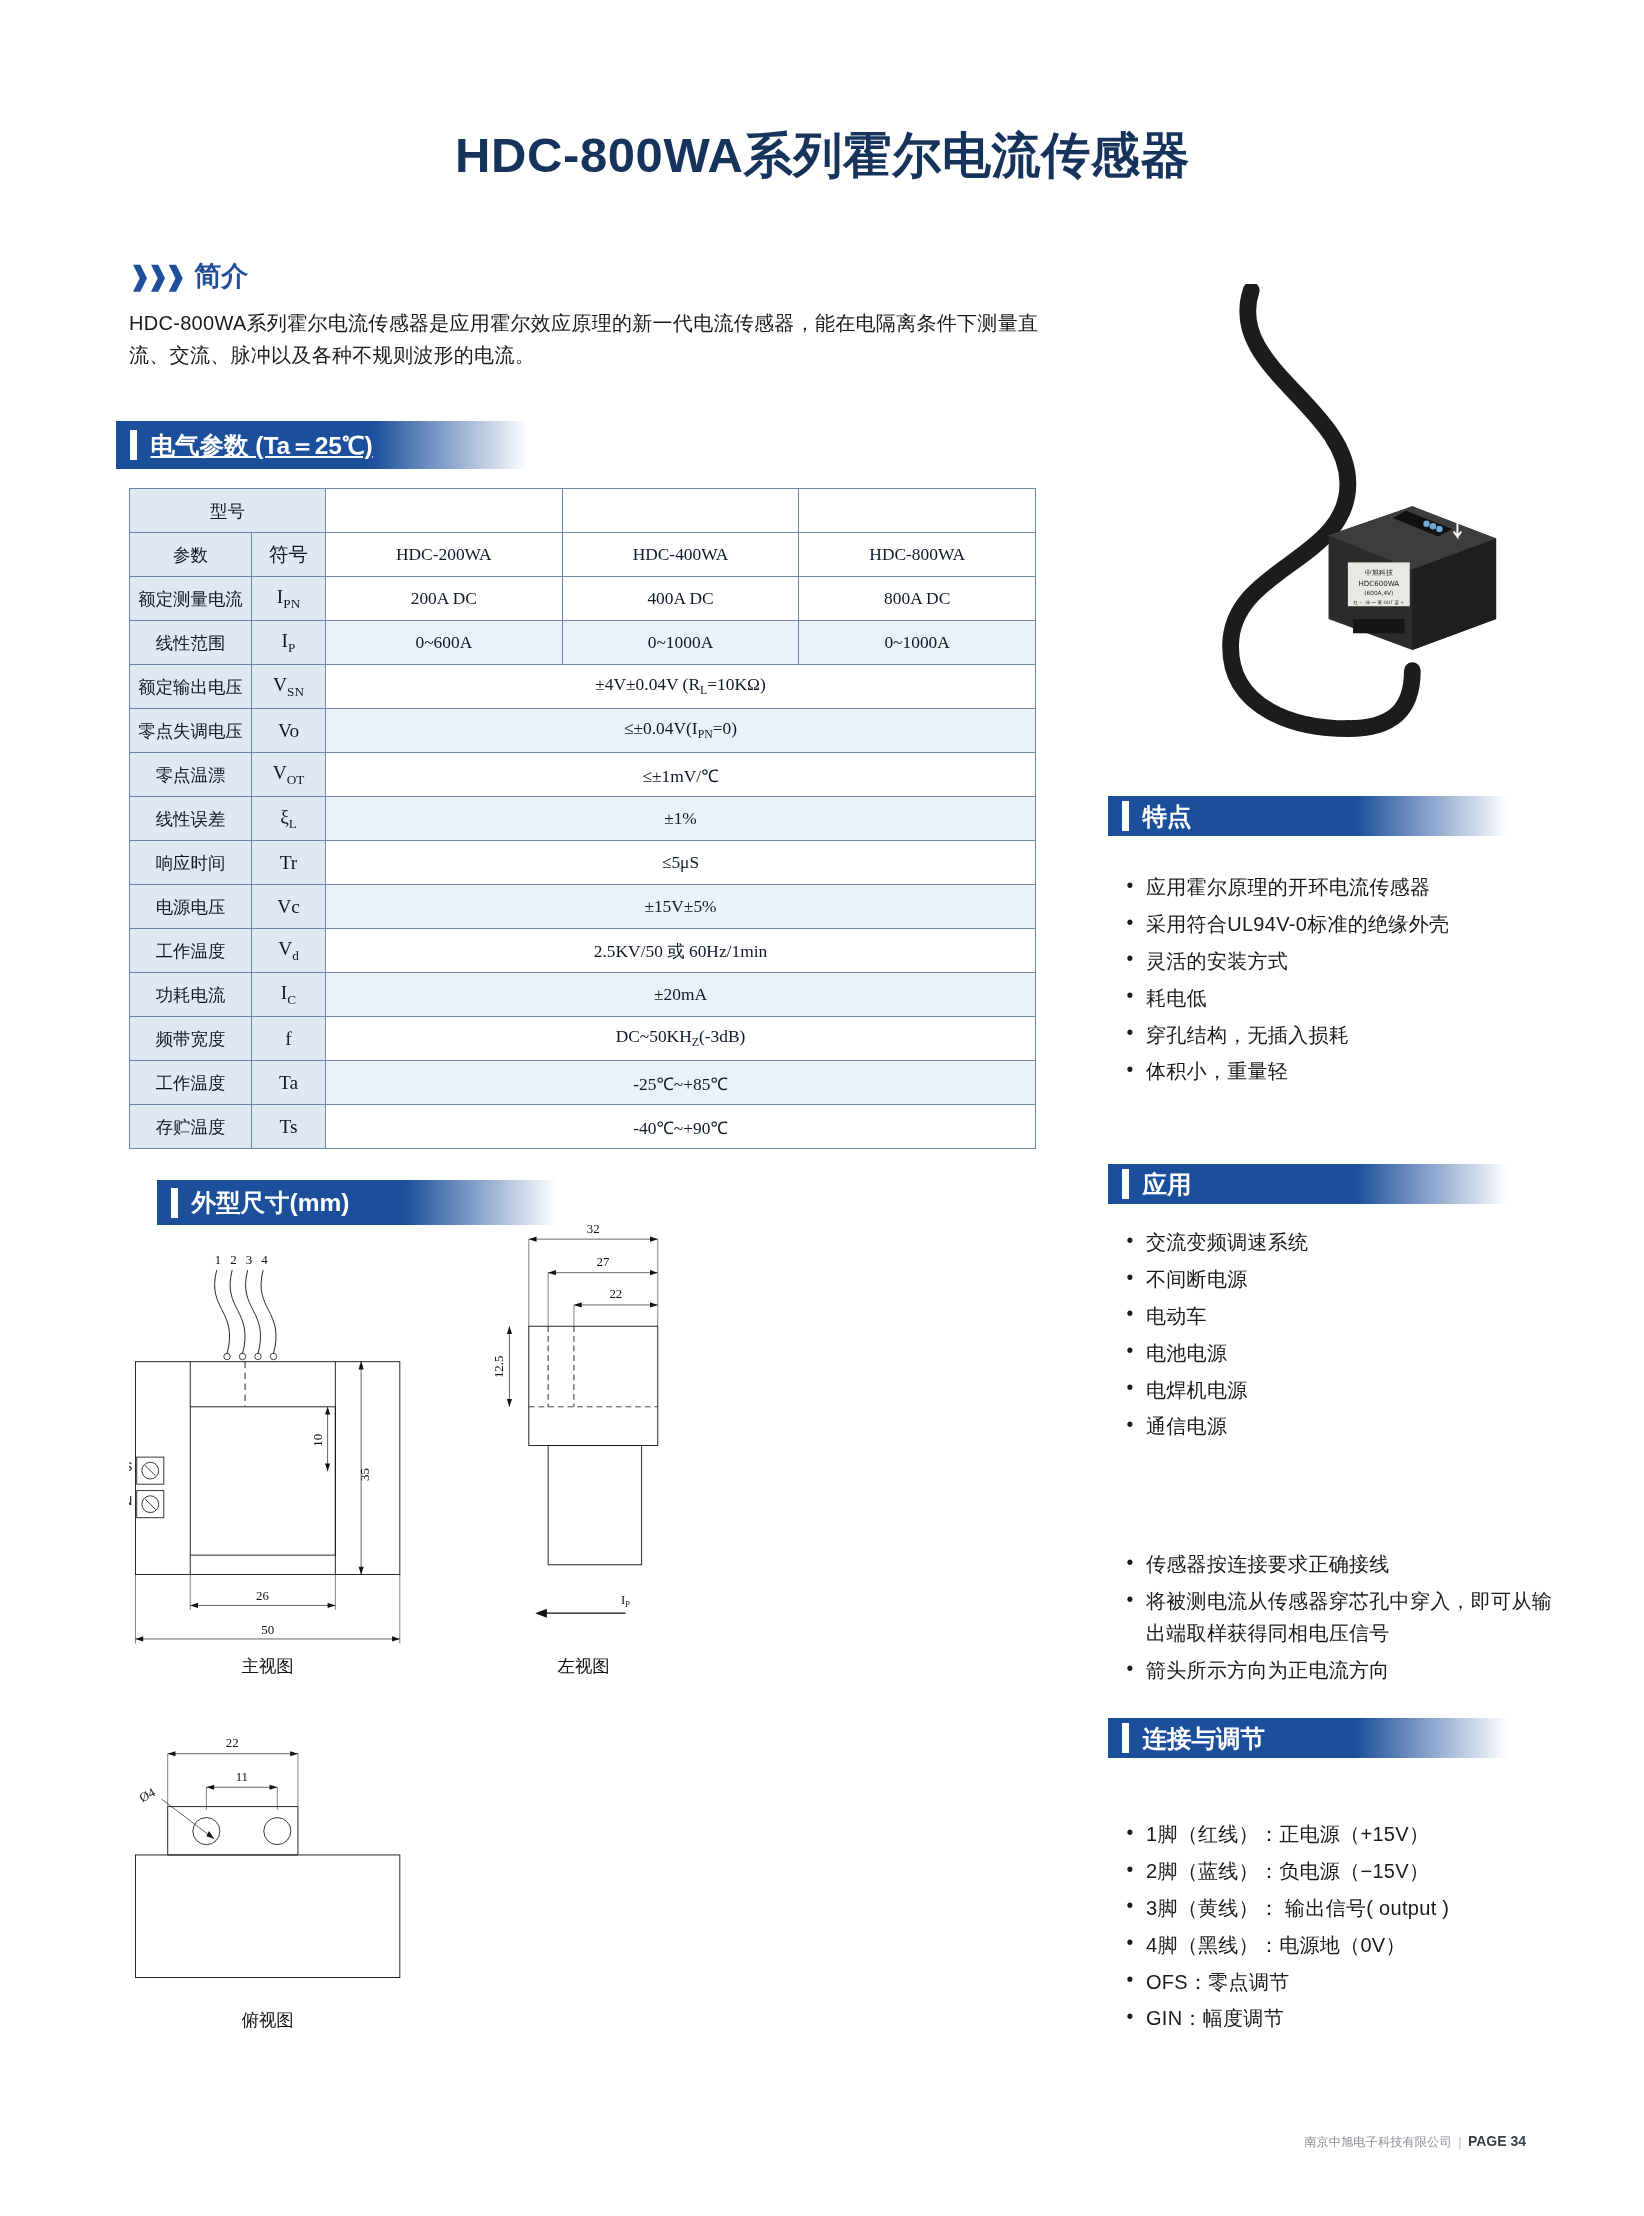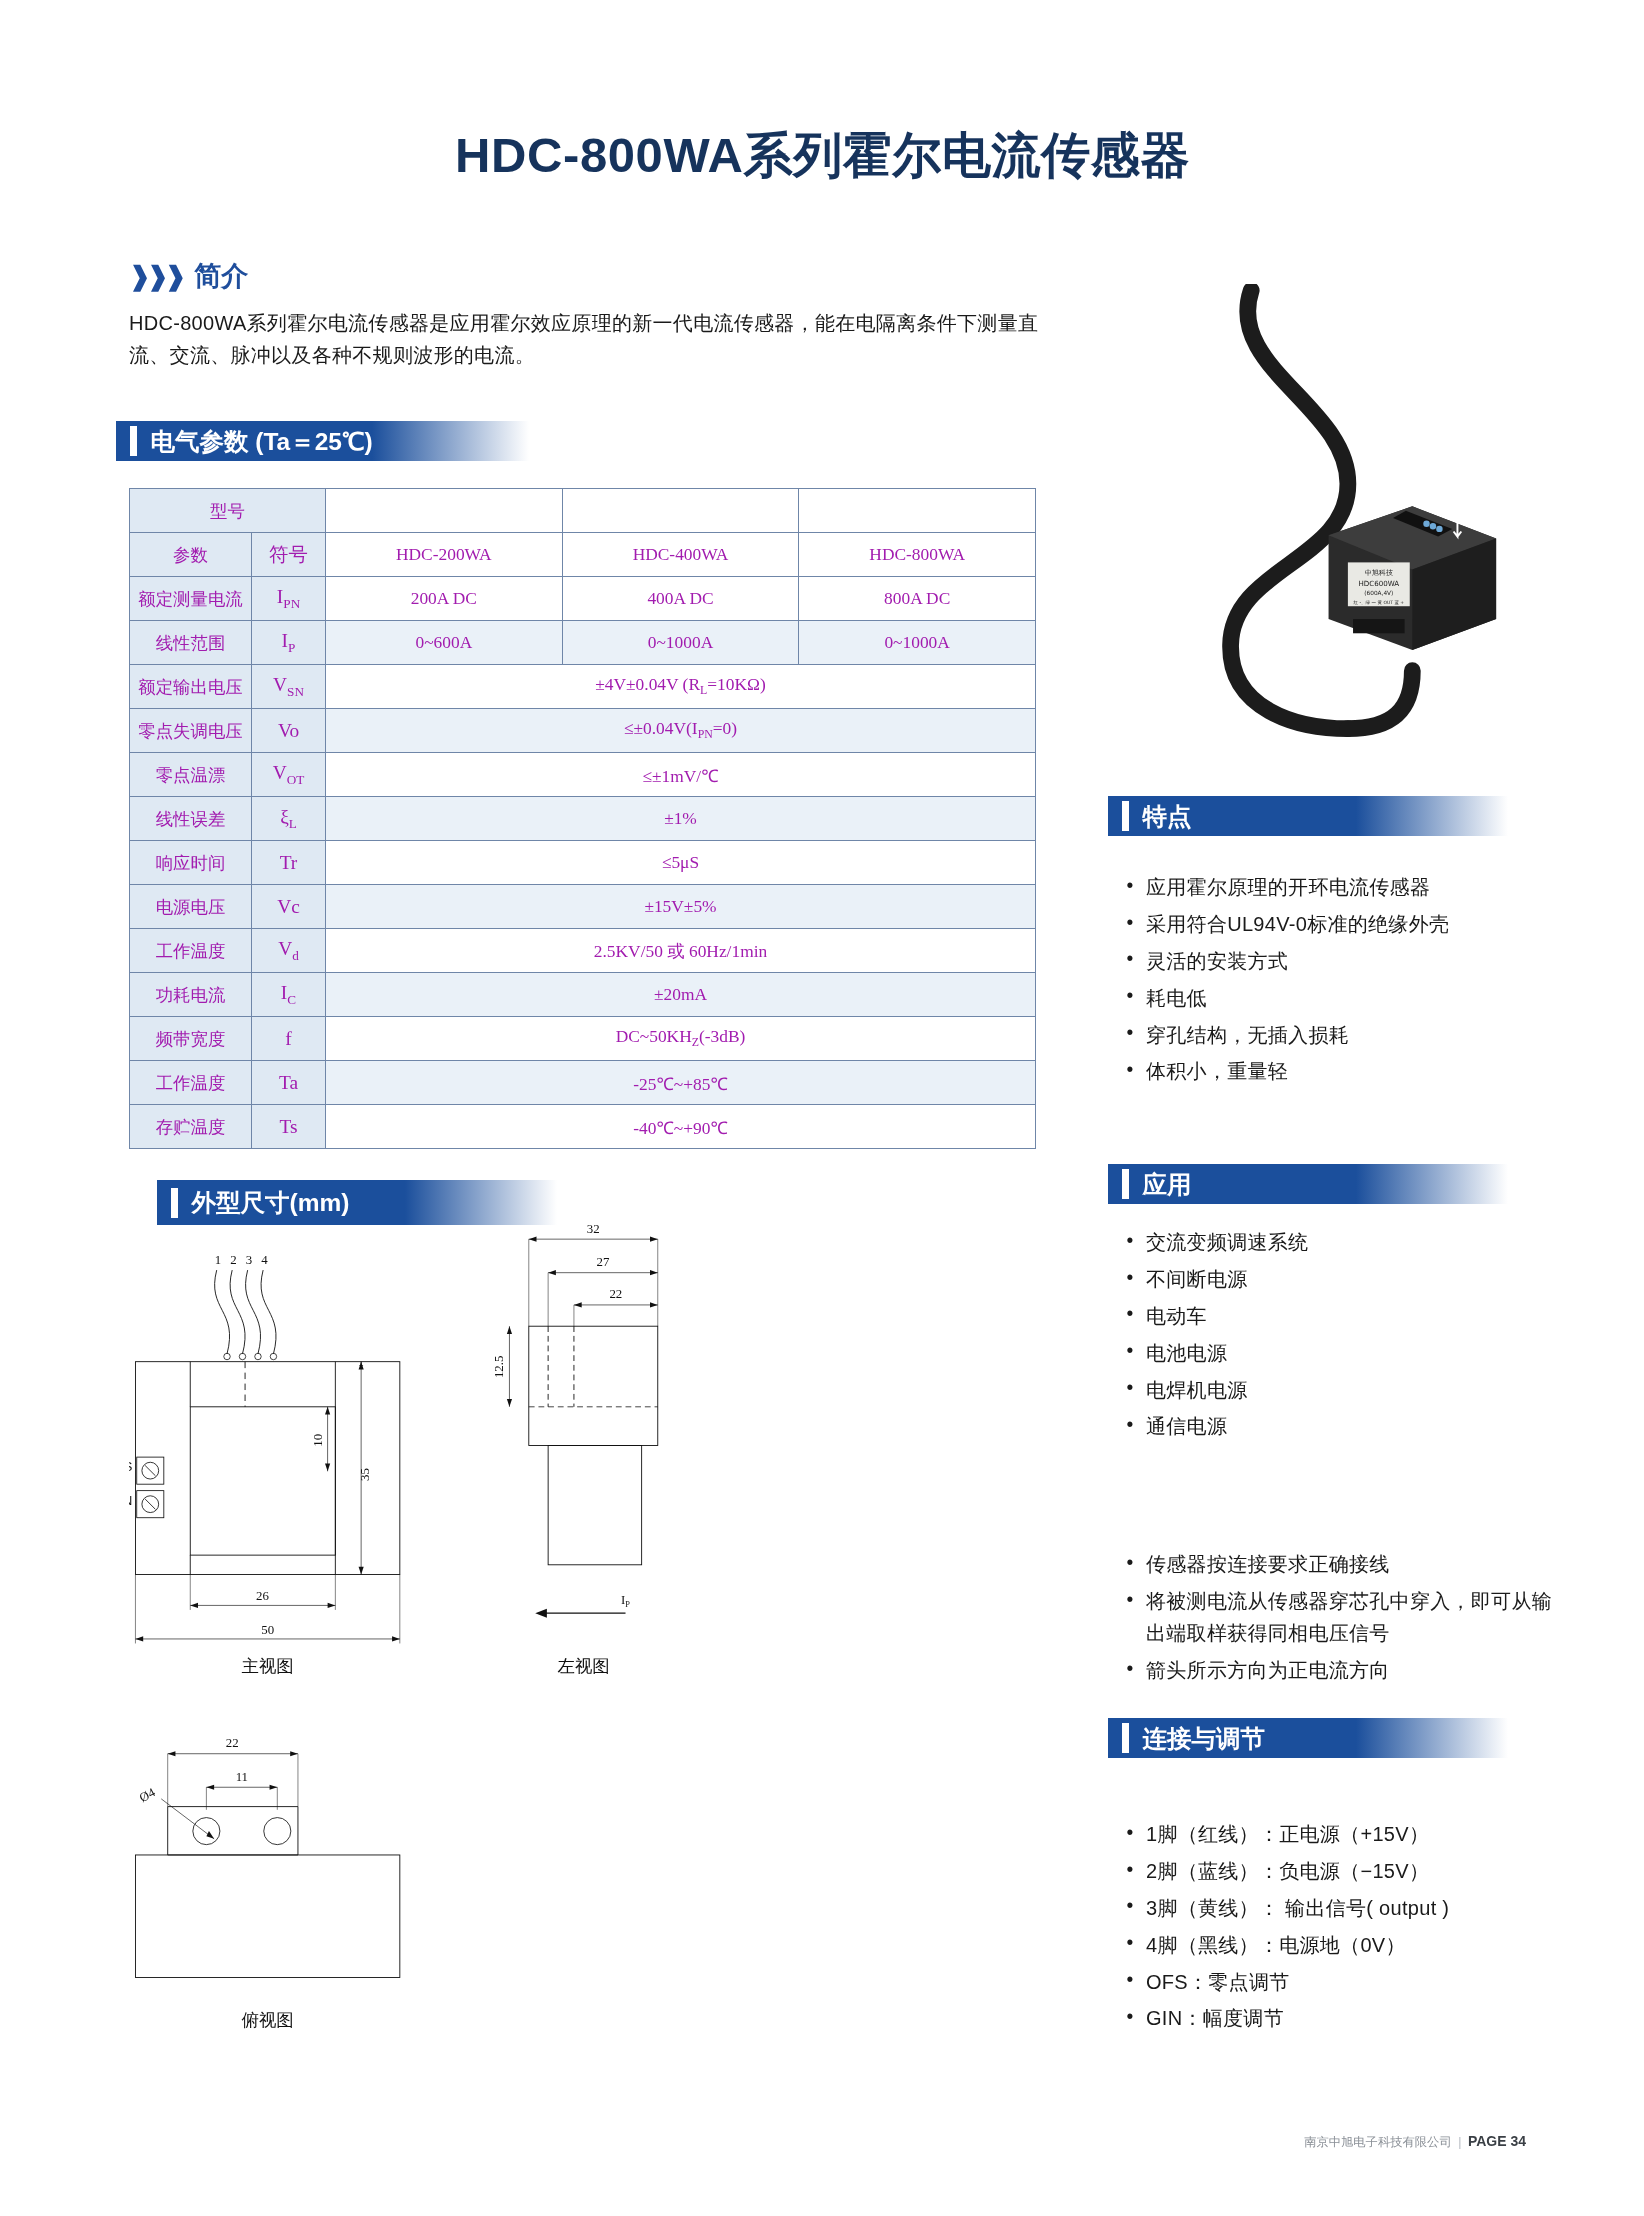--- a/index.html
+++ b/index.html
@@ -88,21 +88,21 @@
     top: 488px;
     border-collapse: collapse;
     width: 907px;
     font-size: 17.4px;
   }
   table.spec td {
     border: 0.6px solid #6f86a8;
     text-align: center;
     vertical-align: middle;
     height: 41px;
-    color: #a21caf;
+    color: #0f172a;
     font-family: "Liberation Serif", serif;
   }
   table.spec td.lbl {
     background: #dfe9f3;
     width: 119px;
     font-family: "Liberation Sans", sans-serif;
     font-size: 17.4px;
   }
   table.spec td.sym {
     background: #dfe9f3;
@@ -184,21 +184,21 @@
 <div class="page">
 
   <div class="doc-title">HDC-800WA系列霍尔电流传感器</div>
 
   <div class="intro-head">
     <span class="chev">❱❱❱</span>
     <span class="txt">简介</span>
   </div>
   <div class="intro-body">HDC-800WA系列霍尔电流传感器是应用霍尔效应原理的新一代电流传感器，能在电隔离条件下测量直流、交流、脉冲以及各种不规则波形的电流。</div>
 
-  <div class="banner" style="left:116px; top:421px; width:413px; height:40px;">
+  <div class="banner" style="left:116px; top:421px; width:413px; height:48px;text-decoration:underline;">
     <span class="bar"></span>
     <span>电气参数 (Ta＝25℃)</span>
   </div>
 
   <table class="spec">
     <tbody>
         <tr>
       <td class="lbl" colspan="2">型号</td>
       <td class="val" rowspan="1" style="border-bottom:none;"></td>
       <td class="val" rowspan="1" style="border-bottom:none;"></td>

